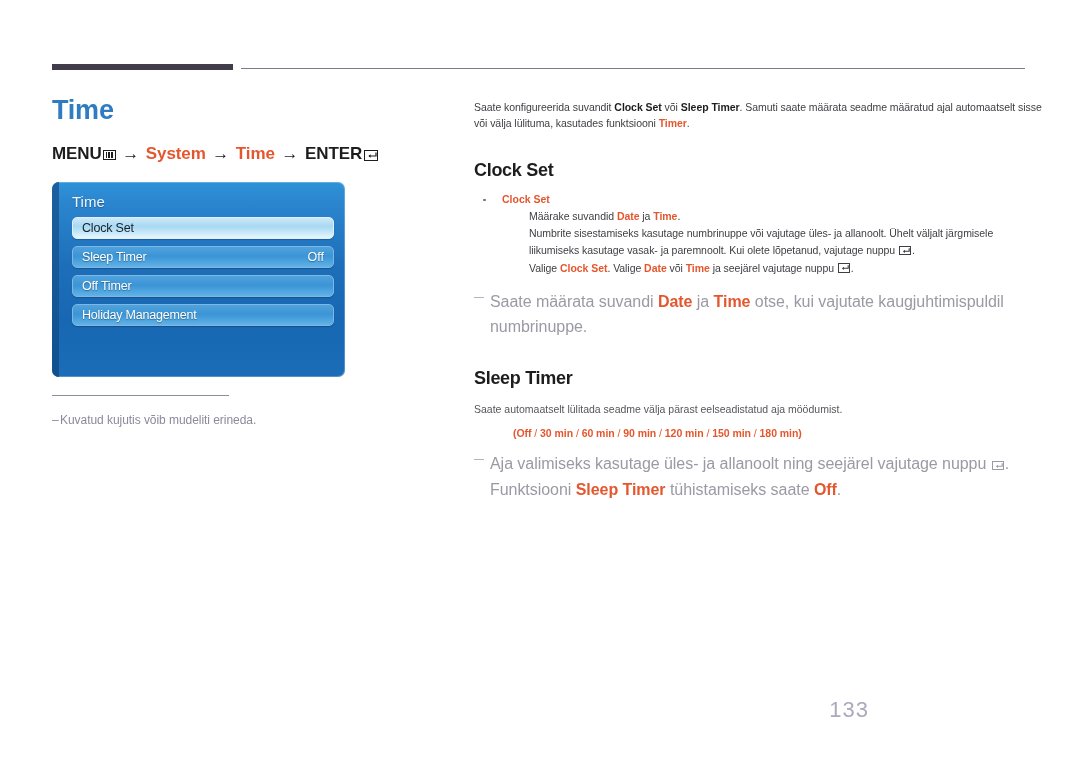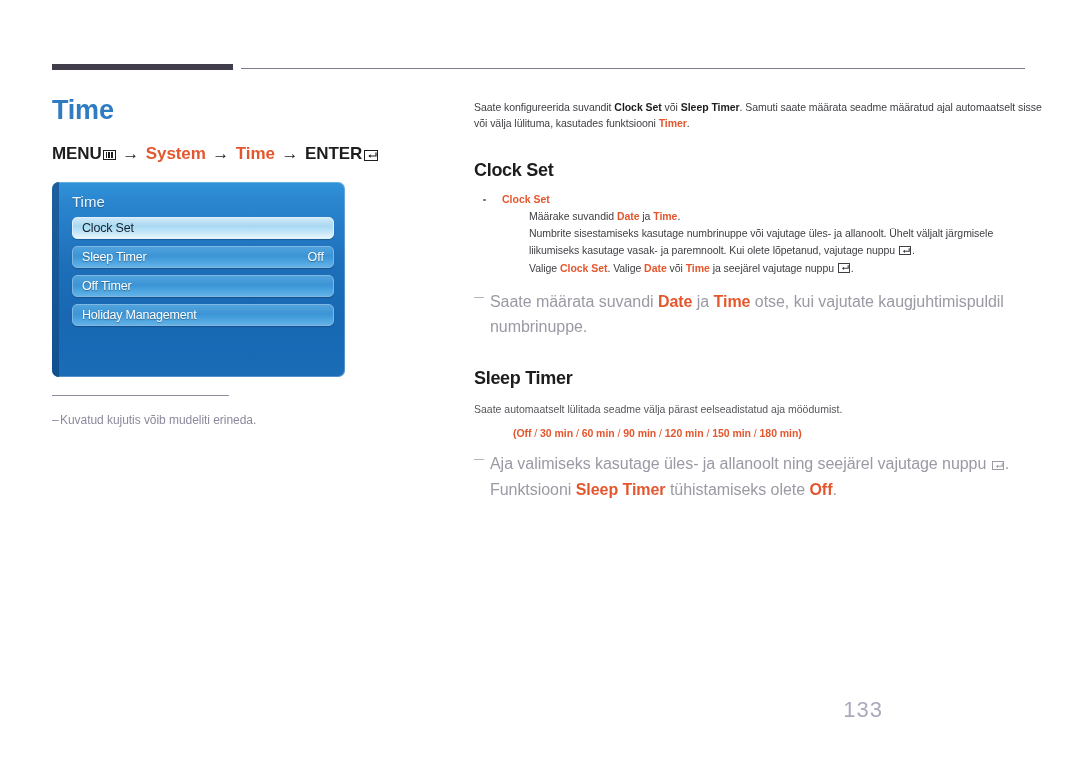--- a/index.html
+++ b/index.html
@@ -256,21 +256,21 @@
     border: 1.2px solid currentColor;
     position: relative;
     vertical-align: -1px;
     margin: 0 1px;
   }
   .icon-enter-sm svg { position: absolute; left: 1px; top: 0px; }
 
   
   .page-num {
     position: absolute;
-    right: 36px;
+    right: 50px;
     bottom: 40px;
     font-size: 22px;
     color: #aaa9bd;
     letter-spacing: 1px;
   }
 </style>
 </head>
 <body>
 
 <div class="page">
@@ -360,19 +360,19 @@
     <div class="note"><span>Saate määrata suvandi </span><span class="b-accent">Date</span><span> ja </span><span class="b-accent">Time</span><span> otse, kui vajutate kaugjuhtimispuldil numbrinuppe.</span></div>
 
     <h2 class="sec">Sleep Timer</h2>
     <p class="sec-desc">Saate automaatselt lülitada seadme välja pärast eelseadistatud aja möödumist.</p>
 
     <p class="options"><span>(</span><span>Off</span><span class="sep"> / </span><span>30 min</span><span class="sep"> / </span><span>60 min</span><span class="sep"> / </span><span>90 min</span><span class="sep"> / </span><span>120 min</span><span class="sep"> / </span><span>150 min</span><span class="sep"> / </span><span>180 min</span><span>)</span></p>
 
     <div class="note"><span>Aja valimiseks kasutage üles- ja allanoolt ning seejärel vajutage nuppu </span><span class="icon-enter-sm"><svg width="10" height="9" viewBox="0 0 10 9">
             <path d="M8.2 1.3 L8.2 4.3 L2.6 4.3" stroke="#9a9aa4" stroke-width="1.1" fill="none"></path>
             <path d="M4 2.8 L2 4.4 L4 6 Z" fill="#9a9aa4"></path>
-          </svg></span><span>. Funktsiooni </span><span class="b-accent">Sleep Timer</span><span> tühistamiseks olete </span><span class="b-accent">Off</span><span>.</span></div>
+          </svg></span><span>. Funktsiooni </span><span class="b-accent">Sleep Timer</span><span> tühistamiseks saate </span><span class="b-accent">Off</span><span>.</span></div>
 
   </div>
 
   <div class="page-num">133</div>
 
 </div>
 
 </body></html>

